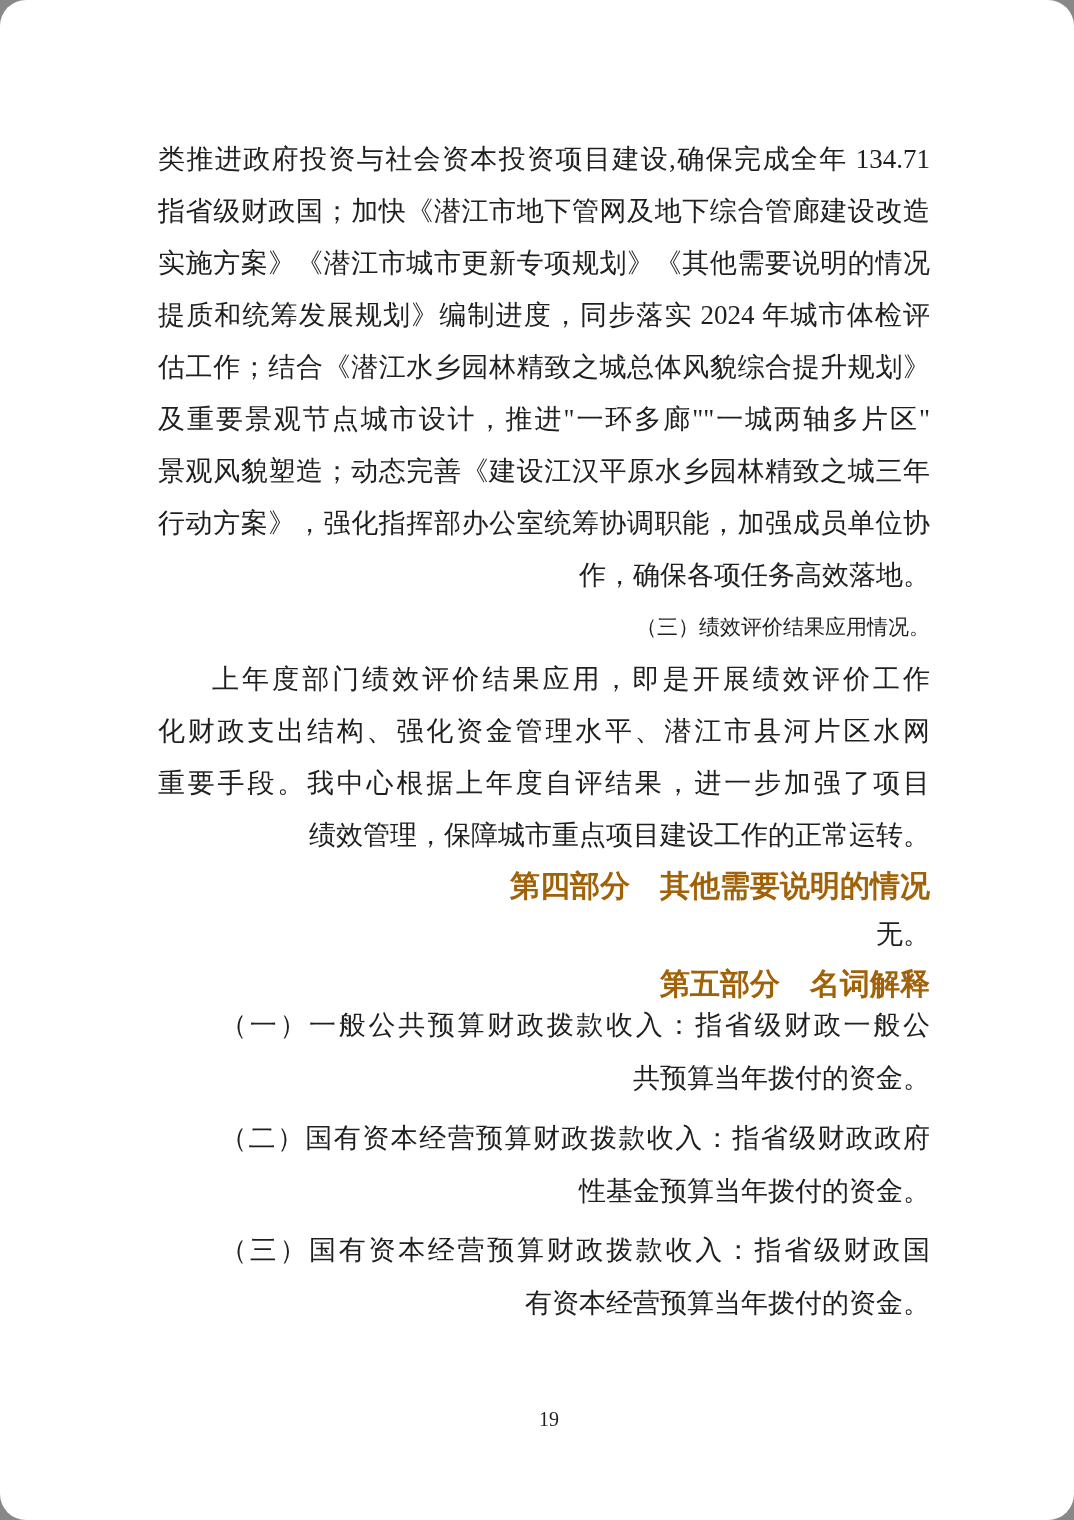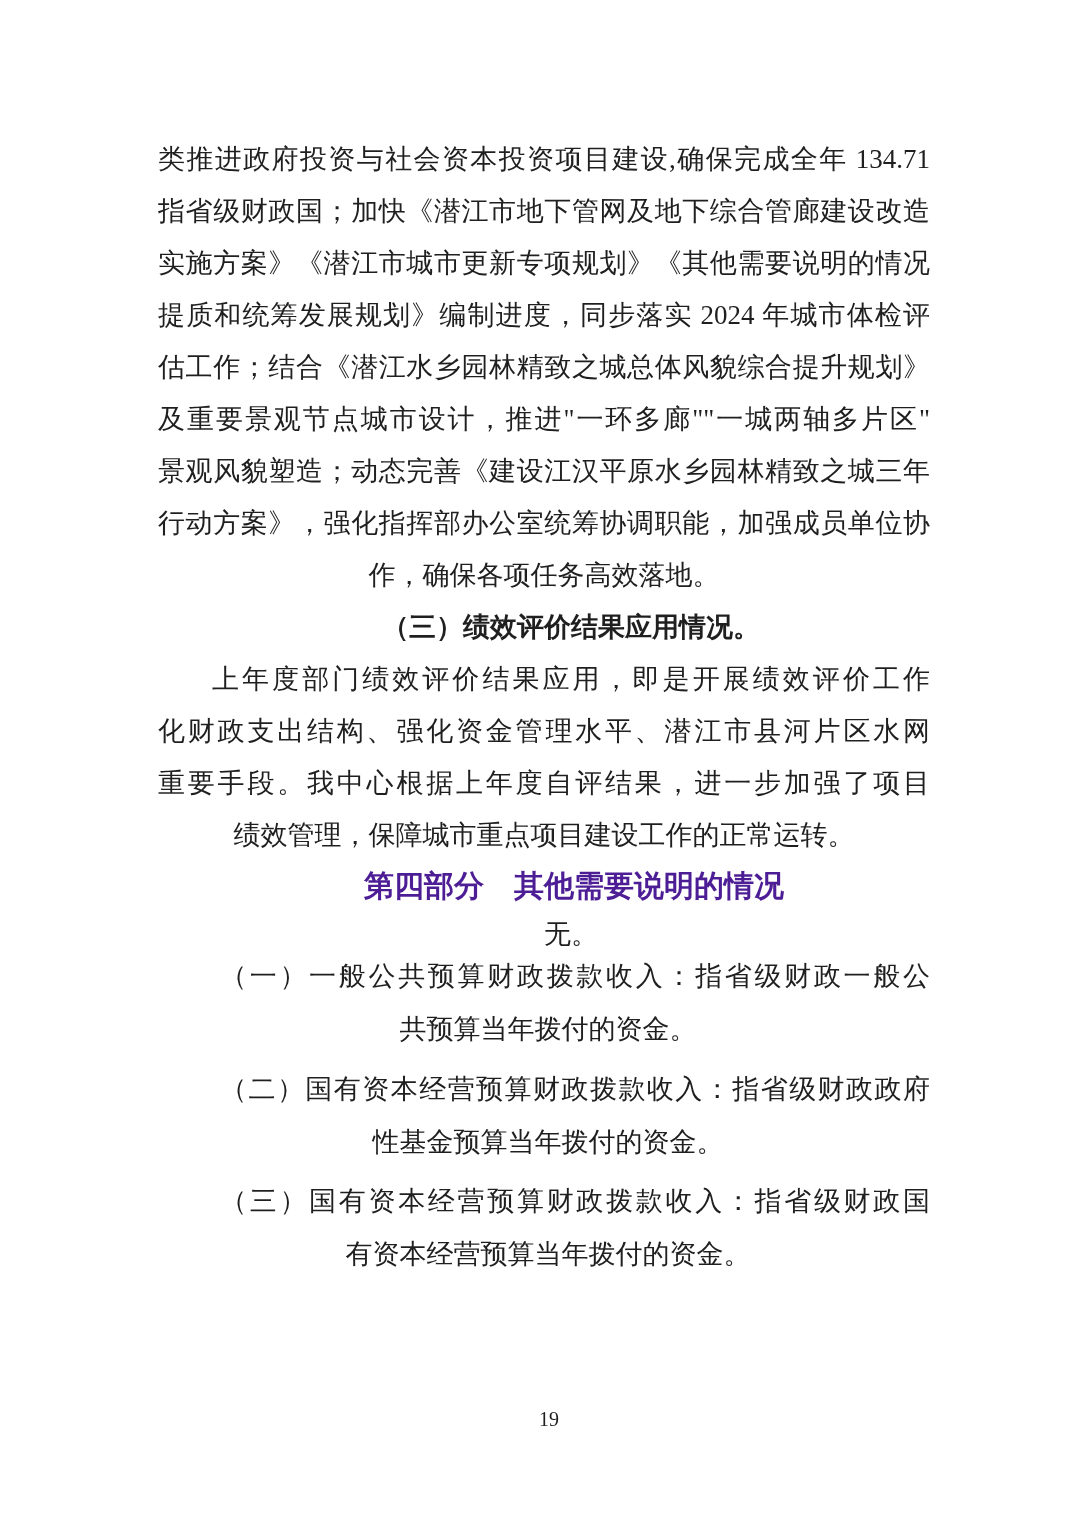--- a/index.html
+++ b/index.html
@@ -6,64 +6,65 @@
   body { background: #888; }
   .page {
     position: relative;
     width: 1074px;
     height: 1520px;
     margin: 0 auto;
     background: #ffffff;
     color: #1f1f1f;
     overflow: hidden;
     font-family: "Liberation Serif", serif;
+    border-radius: 26px;
   }
   .content {
     position: absolute;
     left: 158px;
     top: 133px;
     width: 772px;
   }
   .block { margin: 0; }
   .tline {
     white-space: nowrap;
     overflow: hidden;
-    text-align: center;
+    text-align: right;
     font-family: "Liberation Serif", serif;
   }
   
   .tline.fill {
     text-align: justify;
     text-align-last: justify;
     text-justify: inter-character;
   }
   .tline.indent { text-indent: 2em; }
 
   
   .block.body .tline {
     font-size: 27px;
     line-height: 52px;
     height: 52px;
     font-weight: 400;
   }
   
   .block.kai-bold .tline {
-    font-size: 27px;
+    font-size: 21px;
     line-height: 52px;
     height: 52px;
-    font-weight: 700;
+    font-weight: 400;
   }
   
   .block.hei .tline {
     font-family: "Liberation Sans", sans-serif;
     font-size: 30px;
     line-height: 49px;
     height: 49px;
     font-weight: 700;
-    color: #4c1d95;
+    color: #a16207;
   }
   
   .block.plain .tline {
     font-size: 27px;
     line-height: 49px;
     height: 49px;
   }
   
   .block.term .tline {
     font-size: 27px;
@@ -111,20 +112,23 @@
         <div class="tline fill" data-name="text-line">化财政支出结构、强化资金管理水平、潜江市县河片区水网</div>
         <div class="tline fill" data-name="text-line">重要手段。我中心根据上年度自评结果，进一步加强了项目</div>
         <div class="tline" data-name="text-line">绩效管理，保障城市重点项目建设工作的正常运转。</div>
       </div>
       <div class="block hei" data-name="heading-part4">
         <div class="tline indent" data-name="text-line">第四部分　其他需要说明的情况</div>
       </div>
       <div class="block plain" data-name="para-none">
         <div class="tline indent" data-name="text-line">无。</div>
       </div>
+      <div class="block hei" data-name="heading-part5">
+        <div class="tline indent" data-name="text-line">第五部分　名词解释</div>
+      </div>
       <div class="block term" data-name="term-def-1">
         <div class="tline fill indent" data-name="text-line">（一）一般公共预算财政拨款收入：指省级财政一般公</div>
         <div class="tline" data-name="text-line">共预算当年拨付的资金。</div>
       </div>
       <div class="block term" data-name="term-def-2">
         <div class="tline fill indent" data-name="text-line">（二）国有资本经营预算财政拨款收入：指省级财政政府</div>
         <div class="tline" data-name="text-line">性基金预算当年拨付的资金。</div>
       </div>
       <div class="block term" data-name="term-def-3">
         <div class="tline fill indent" data-name="text-line">（三）国有资本经营预算财政拨款收入：指省级财政国</div>

